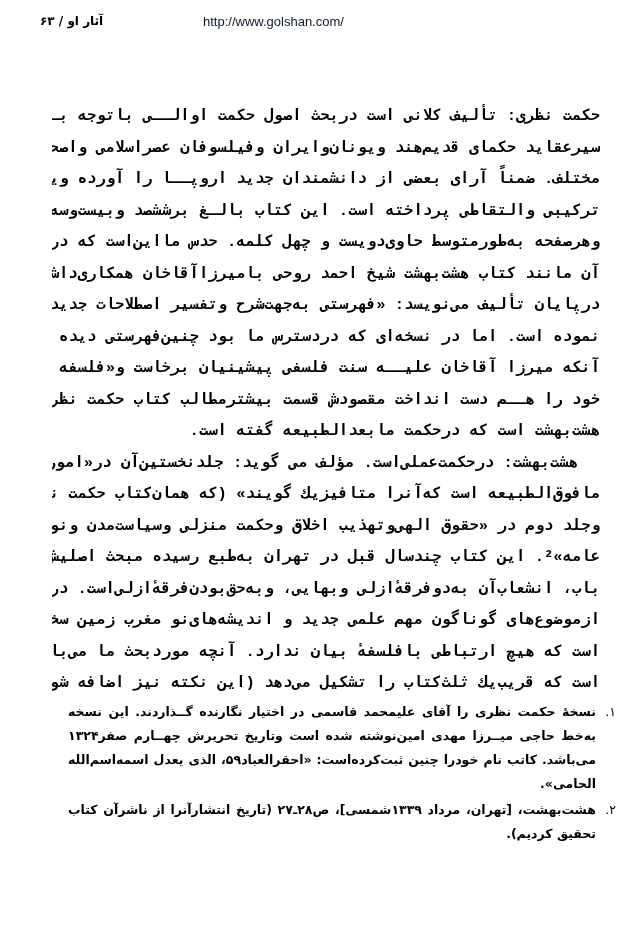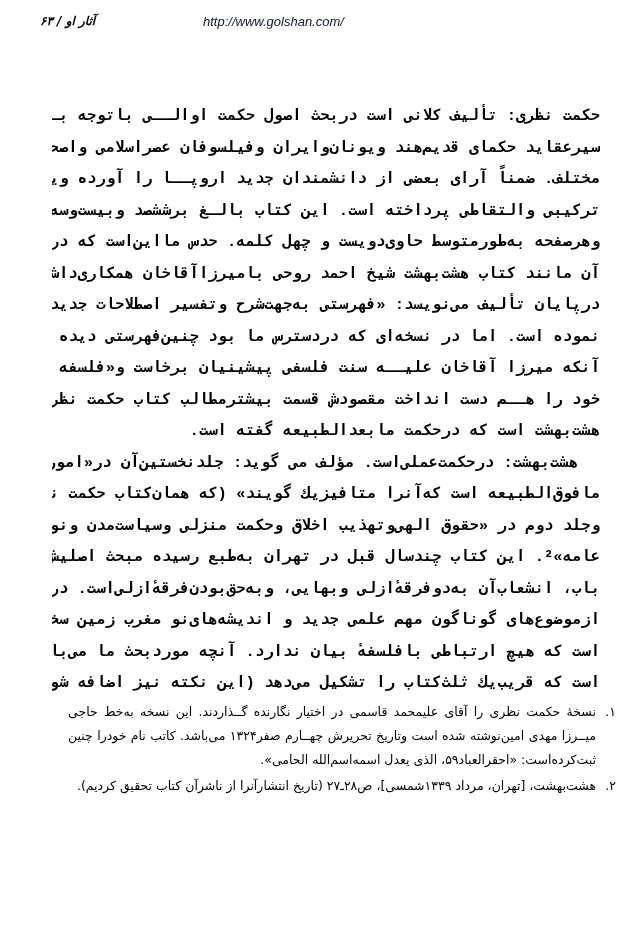--- a/index.html
+++ b/index.html
@@ -1,21 +1,21 @@
 <!DOCTYPE html>
 <html><head>
 <meta charset="utf-8">
 <style>
   html, body { margin: 0; padding: 0; background: #ffffff; }
   body {
     width: 633px; height: 927px; position: relative; overflow: hidden;
     font-family: "DejaVu Sans", sans-serif; color: #000;
   }
   .header {
-    position: absolute; top: 12px; left: 0; width: 607px; height: 20px; font-style: italic;
+    position: absolute; top: 12px; left: 0; width: 607px; height: 20px;
   }
   .header .page-ref {
     position: absolute; left: 40px; top: 2px;
     font-family: "DejaVu Sans", sans-serif; font-weight: bold; font-size: 12px;
     direction: rtl;
   }
   .header .url {
     position: absolute; left: 203px; top: 2px;
     font-family: "Liberation Sans", sans-serif; font-size: 13px; color: #0f172a;
   }
@@ -30,21 +30,21 @@
   .body-text .line { display: block; text-align: justify; text-align-last: justify; white-space: nowrap; overflow: hidden; }
   .body-text .line.last { text-align-last: right; }
   .body-text .indent { padding-right: 22px; }
   .footnotes {
     position: absolute; top: 700px; left: 68px; width: 548px;
     direction: rtl;
     font-family: "DejaVu Sans", sans-serif; font-size: 12.5px; line-height: 24px;
   }
   .footnote { margin: 0 0 2px 0; display: flex; }
   .footnote .num { width: 20px; flex: none; }
-  .footnote .fn-text { flex: 1; text-align: justify; }
+  .footnote .fn-text { flex: 1; text-align: justify; font-weight: bold; }
 </style>
 </head>
 <body>
 
 <div class="header">
   <span class="page-ref">آثار او / ۶۳</span>
   <span class="url">http://www.golshan.com/</span>
 </div>
 
 <div class="body-text">

